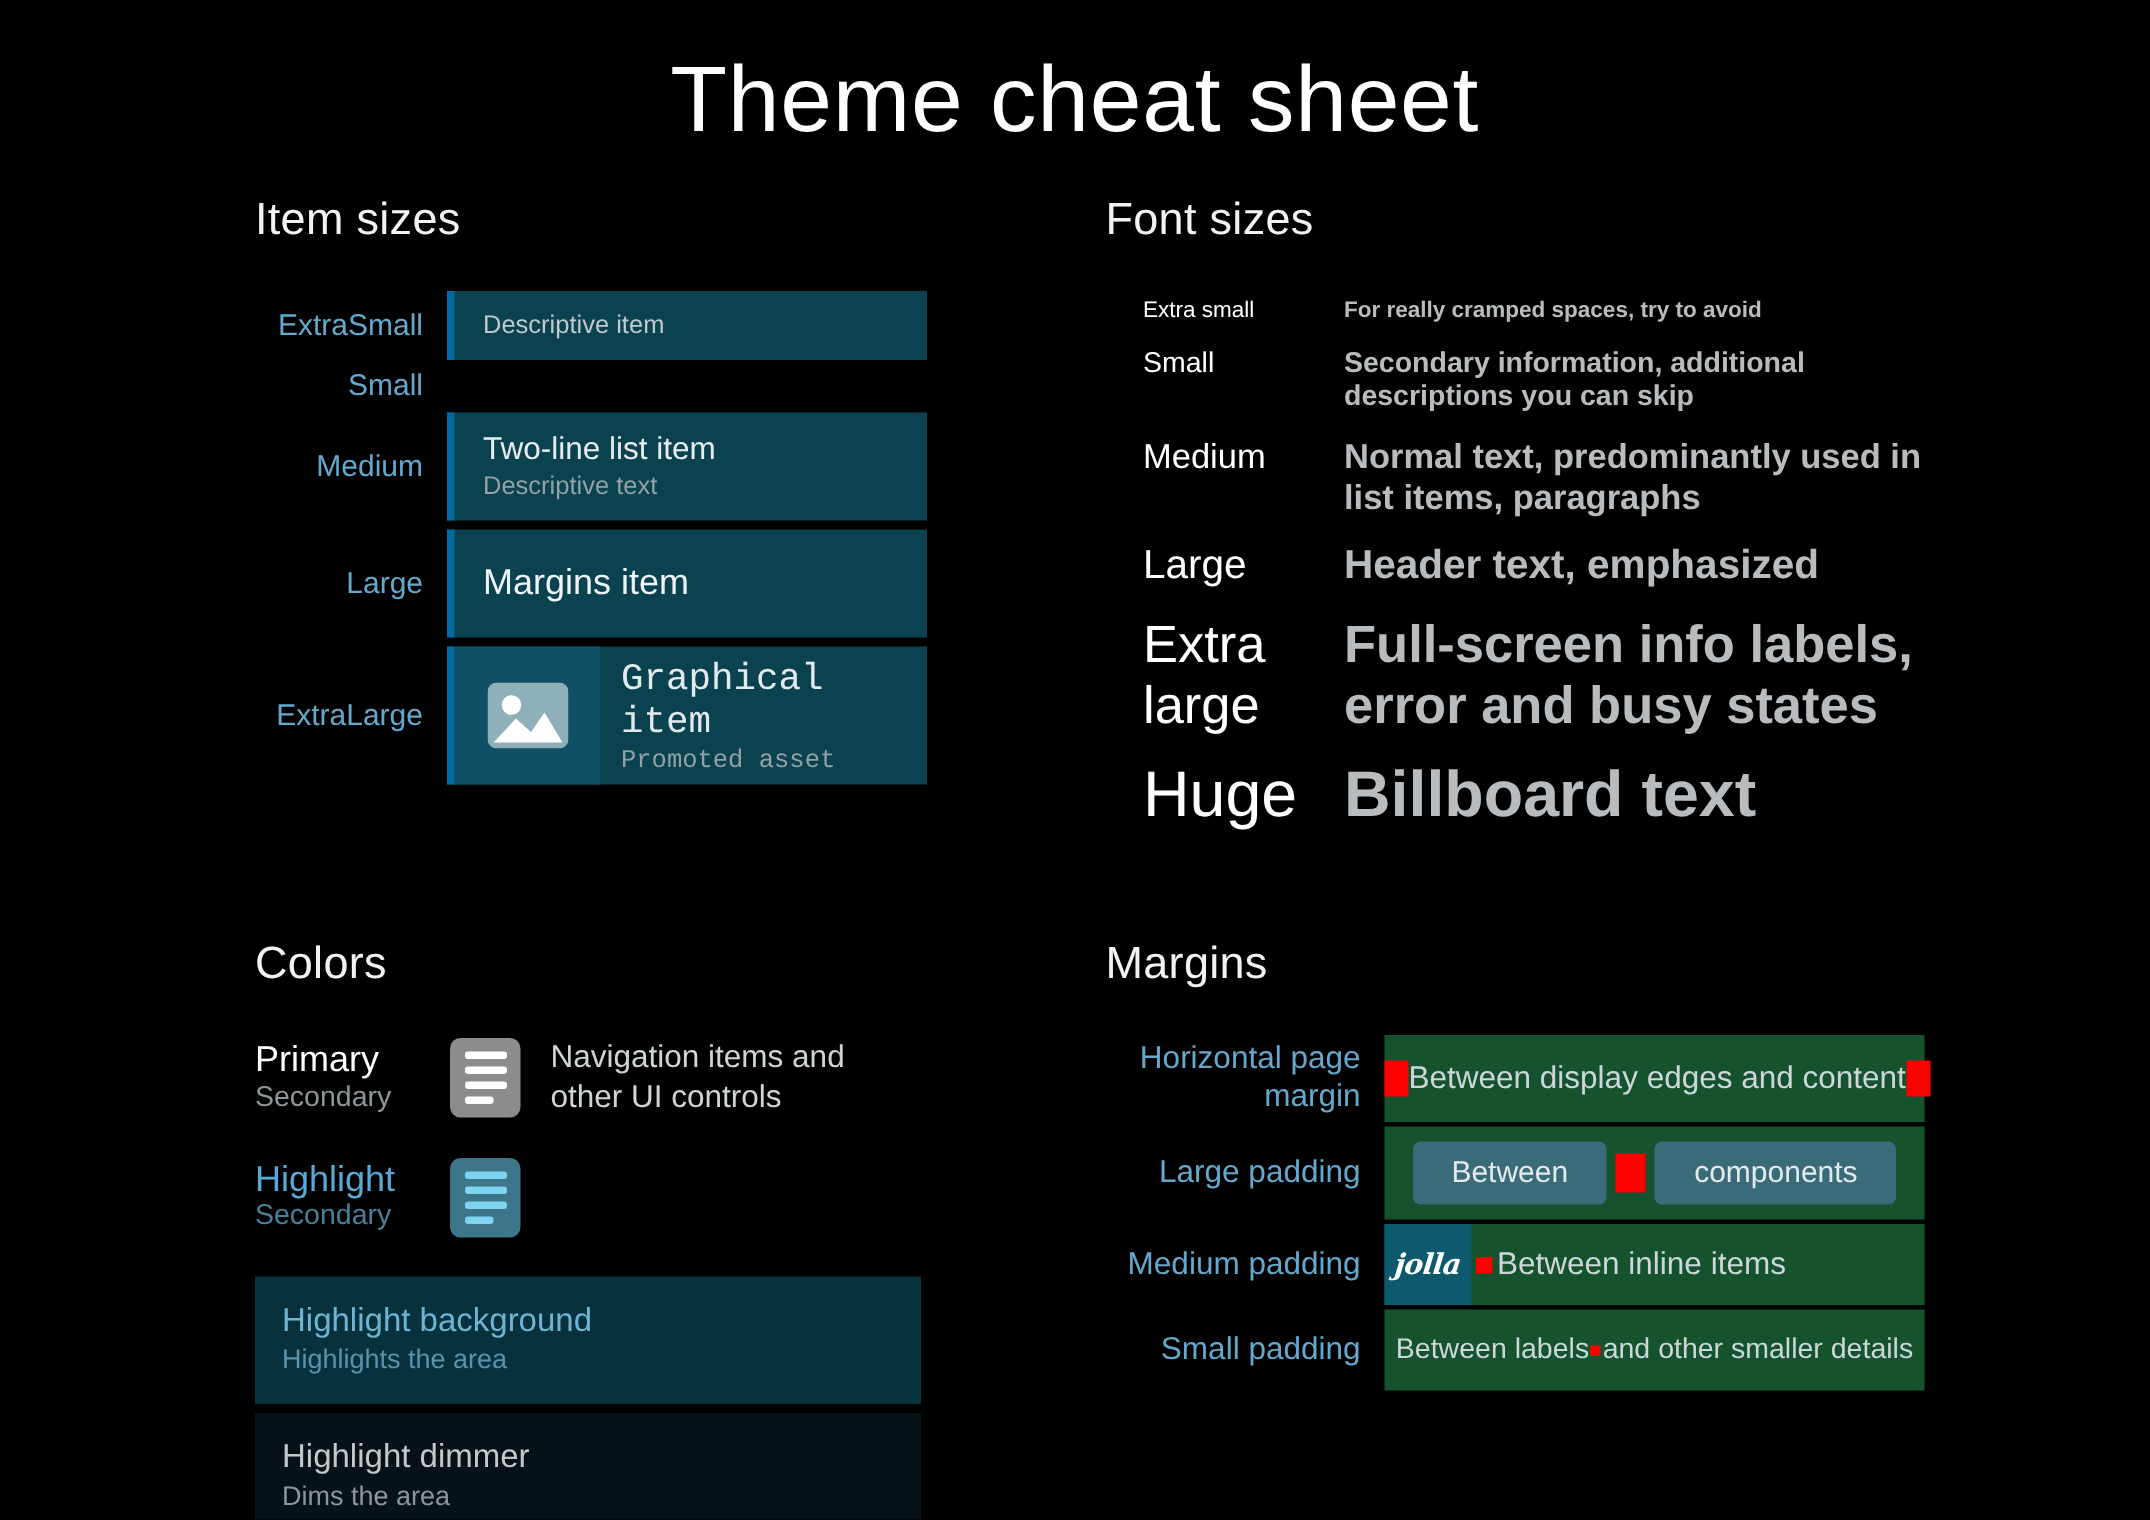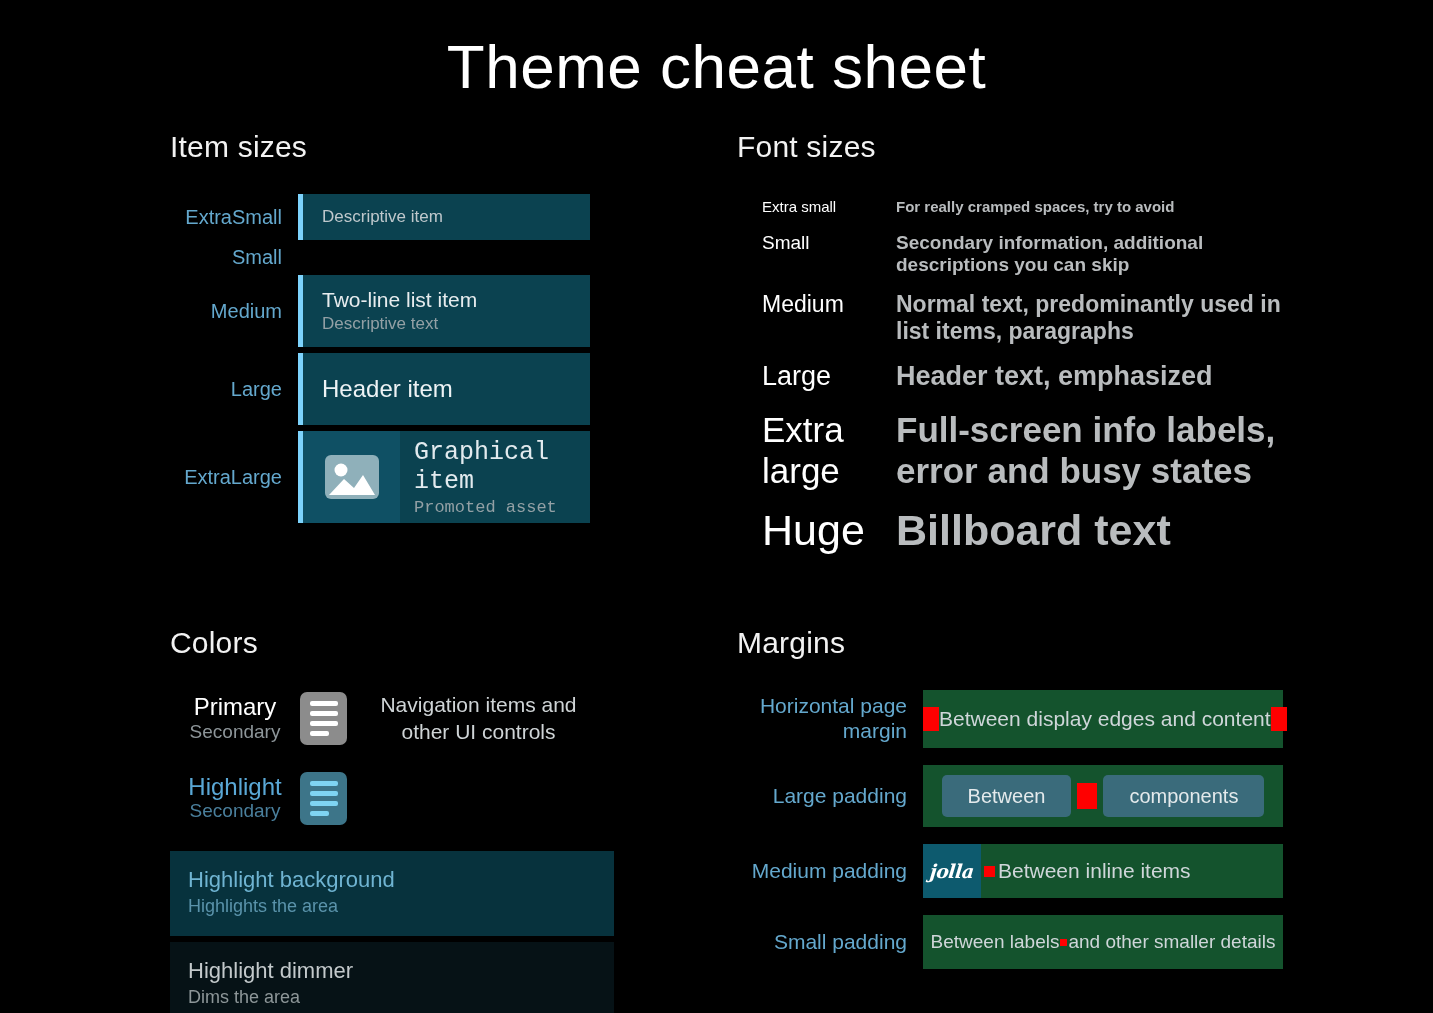--- a/index.html
+++ b/index.html
@@ -52,23 +52,23 @@
     text-align: right;
     padding-right: 16px;
     font-size: 20px;
     font-weight: 300;
     color: #64a8cd;
     flex: 0 0 auto;
   }
   .item-box {
     position: relative;
     flex: 0 0 auto;
-    width: 292px;
+    width: 320px;
     background: #0b4250;
-    border-left: 5px solid #7dd3fc;
+    border-left: 5px solid #0369a1;
     box-sizing: border-box;
     display: flex;
     align-items: center;
   }
   .item-box .body { padding-left: 19px; }
   .item-xs  { height: 46px; }
   .item-sm  { height: 54px; }
   .item-md  { height: 72px; }
   .item-lg  { height: 72px; }
   .item-xl  { height: 92px; padding-left: 0; }
@@ -128,21 +128,20 @@
   .row-medium { margin-bottom: 16px; }
   .row-large  { margin-bottom: 16px; }
   .row-xlarge { margin-bottom: 14px; }
 
   
   .colors-list { margin-top: 32px; }
   .color-row {
     display: flex;
     align-items: center;
     margin-bottom: 26px;
-    text-align: center;
   }
   .color-names { width: 130px; flex: 0 0 auto; }
   .color-name-main { font-size: 24px; font-weight: 300; line-height: 1.1; }
   .color-name-sub  { font-size: 19px; font-weight: 300; line-height: 1.2; }
   .primary-main { color: #ffffff; }
   .primary-sub  { color: #8d9599; }
   .highlight-main { color: #5aa8d6; }
   .highlight-sub  { color: #4a7f9c; }
 
   .color-swatch {
@@ -178,21 +177,21 @@
   .bg-highlight .bg-title { color: #6fb4d2; }
   .bg-highlight .bg-sub   { color: #5a93ab; }
   .bg-dimmer .bg-title { color: #c3c9cb; }
   .bg-dimmer .bg-sub   { color: #8d9698; }
 
   
   .margins-list { margin-top: 30px; }
   .margin-row {
     display: flex;
     align-items: center;
-    margin-bottom: 17px;
+    margin-bottom: 3px;
   }
   .margin-label {
     width: 170px;
     flex: 0 0 auto;
     text-align: right;
     padding-right: 16px;
     font-size: 21px;
     font-weight: 300;
     color: #64a8cd;
     line-height: 1.18;
@@ -287,21 +286,21 @@
             <div class="txt-primary-md">Two-line list item</div>
             <div class="txt-secondary">Descriptive text</div>
           </div>
         </div>
       </div>
 
       <div class="item-row">
         <div class="item-label">Large</div>
         <div class="item-box item-lg">
           <div class="body">
-            <div class="txt-primary-lg">Header item</div>
+            <div class="txt-primary-lg">Margins item</div>
           </div>
         </div>
       </div>
 
       <div class="item-row">
         <div class="item-label">ExtraLarge</div>
         <div class="item-box item-xl">
           <div class="xl-graphic-pane">
             <span>
               <svg class="image-icon" viewBox="0 0 54 44" xmlns="http://www.w3.org/2000/svg">

